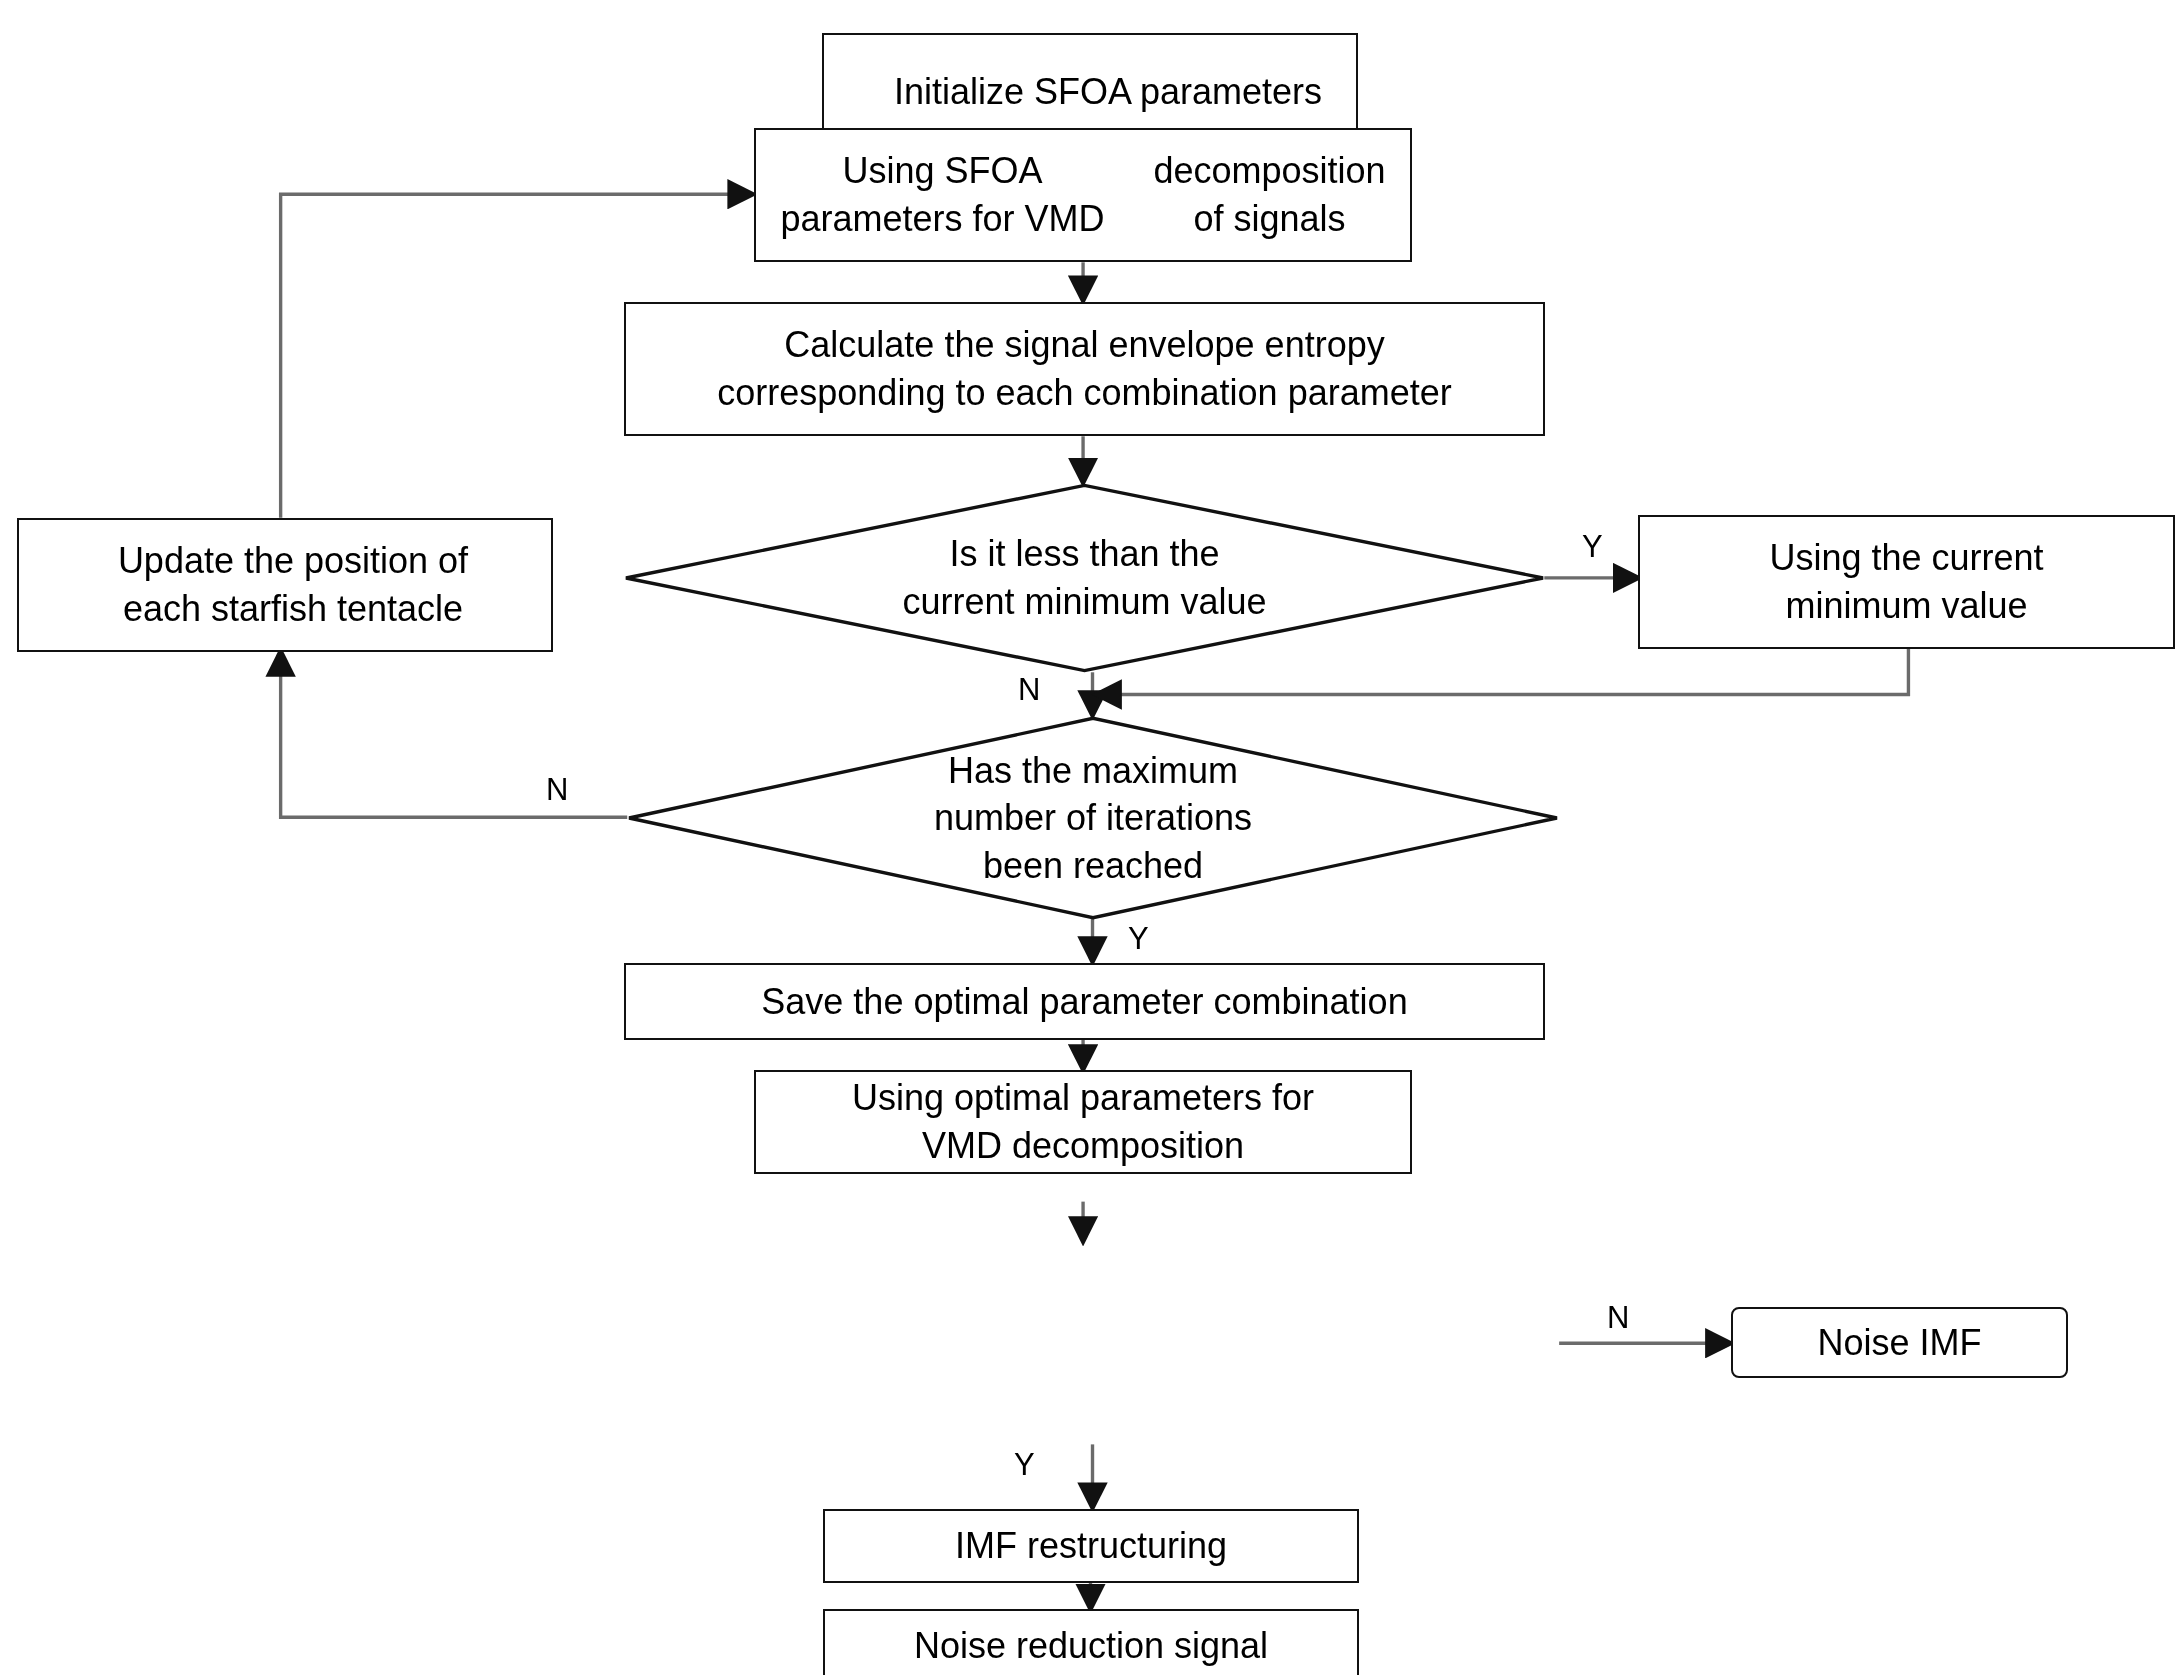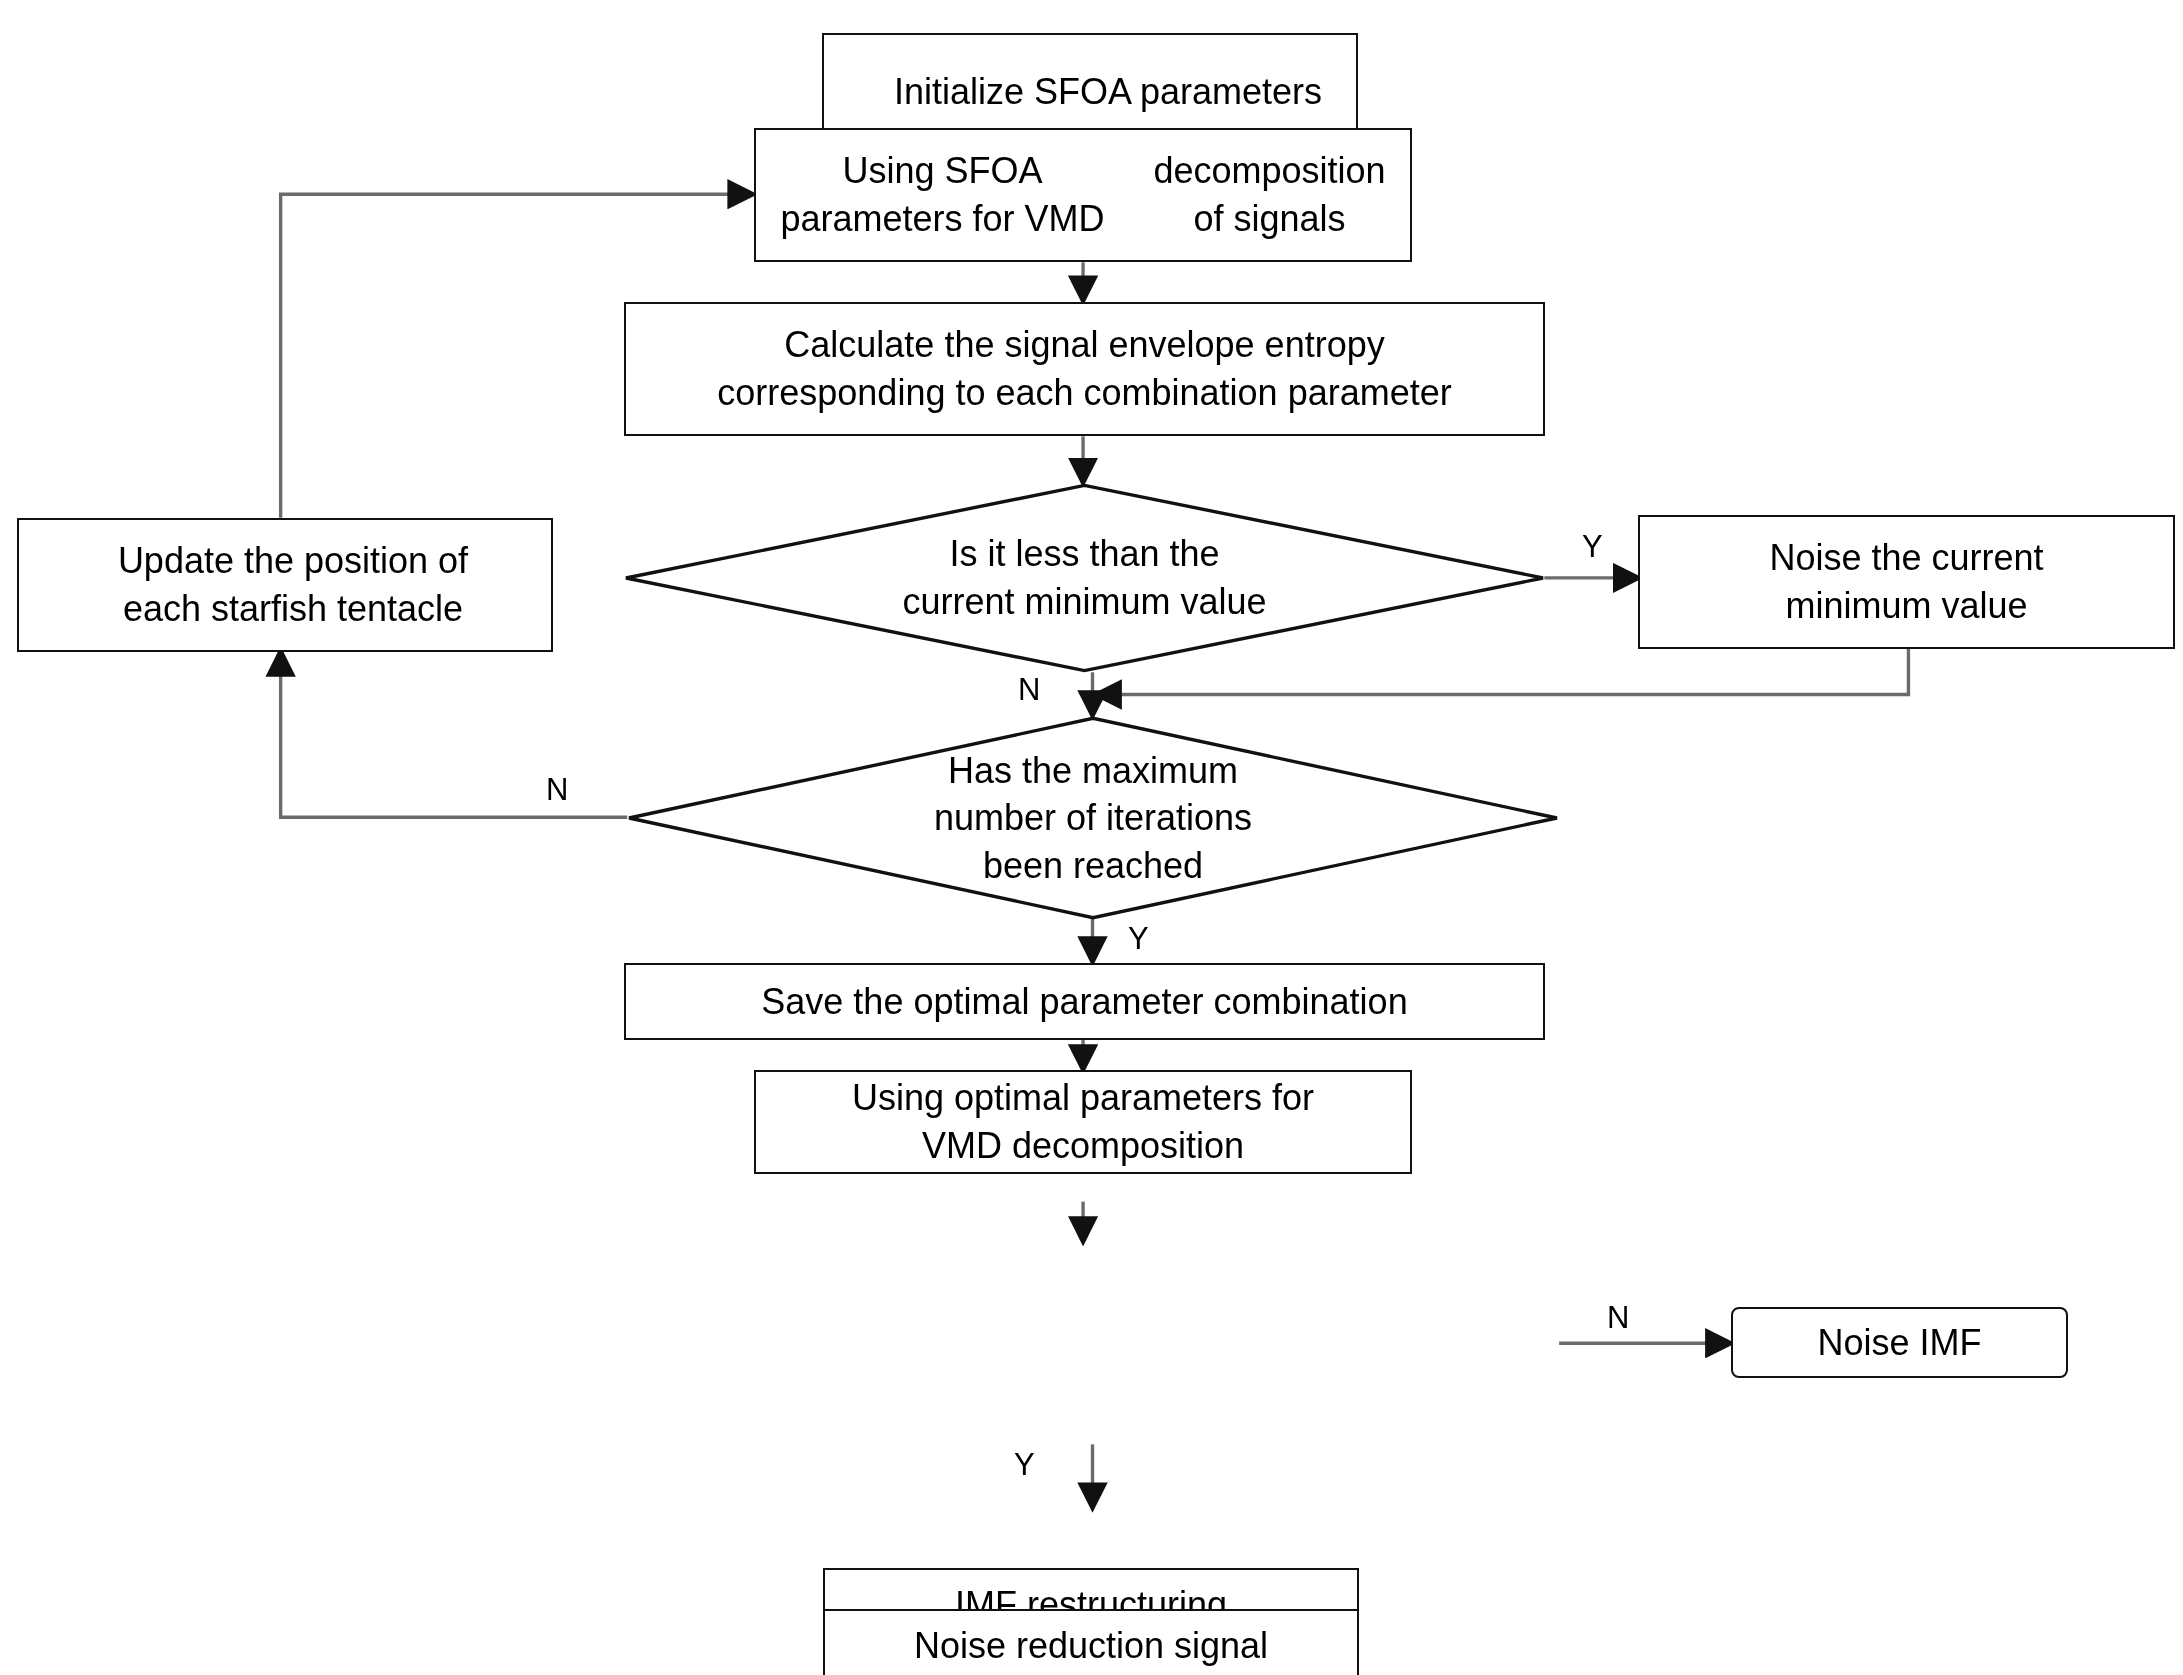--- a/index.html
+++ b/index.html
@@ -112,21 +112,21 @@
       <span>current minimum value</span>
     </div>
   </div>
 
   <div class="node proc t44" style="left:17px;top:518px;width:536px;height:134px;flex-direction:column;padding-left:16px;">
     <span class="lbl">Update the position of</span>
     <span class="lbl">each starfish tentacle</span>
   </div>
 
   <div class="node proc t44" style="left:1638px;top:515px;width:537px;height:134px;flex-direction:column;">
-    <span class="lbl">Noise the current</span>
+    <span class="lbl">Using the current</span>
     <span class="lbl">minimum value</span>
   </div>
 
   <div class="diamond t44" style="left:627px;top:717px;width:932px;height:202px;">
     <svg width="932" height="202" viewBox="0 0 1382 300">
       <polygon points="2,150 691,2 1380,150 691,298" fill="#ffffff" stroke="#111111" stroke-width="5"></polygon>
     </svg>
     <div class="lbl" style="display:flex;flex-direction:column;">
       <span>Has the maximum</span>
       <span>number of iterations</span>
@@ -141,21 +141,21 @@
   <div class="node proc t44" style="left:754px;top:1070px;width:658px;height:104px;flex-direction:column;">
     <span class="lbl">Using optimal parameters for</span>
     <span class="lbl">VMD decomposition</span>
   </div>
 
 
   <div class="node proc t44" style="left:1731px;top:1307px;width:337px;height:71px;border-radius:8px;">
     <span class="lbl">Noise IMF</span>
   </div>
 
-  <div class="node proc t44" style="left:823px;top:1568px;width:536px;height:74px;justify-content:center;">
+  <div class="node proc t44" style="left:823px;top:1509px;width:536px;height:74px;justify-content:center;">
     <span class="lbl">IMF restructuring</span>
   </div>
 
   <div class="node proc t44" style="left:823px;top:1609px;width:536px;height:74px;">
     <span class="lbl">Noise reduction signal</span>
   </div>
 
   <div class="edgelabel" style="left:1582px;top:531px;">Y</div>
 
   <div class="edgelabel" style="left:1018px;top:674px;">N</div>

